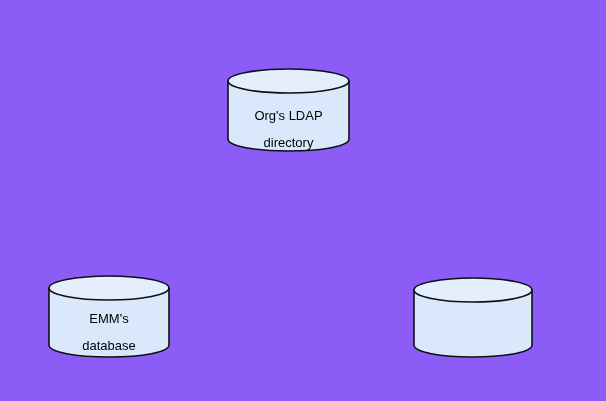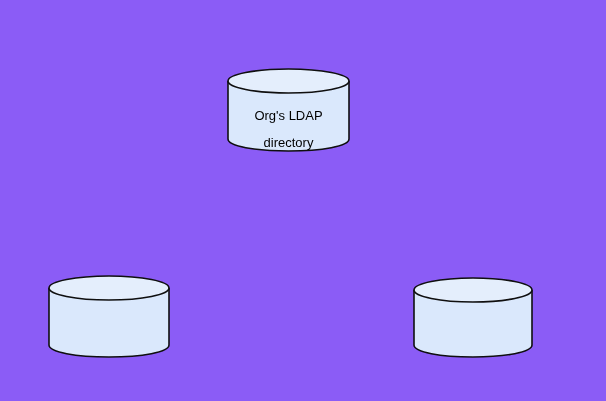--- a/index.html
+++ b/index.html
@@ -88,20 +88,22 @@
     </svg>
     <div class="cyl-label">Org's LDAP
 directory</div>
   </div>
 
   <div class="cylinder" id="node-emm">
     <svg width="122" height="83" viewBox="0 0 122 83">
       <path d="M 1 13 L 1 70 C 1 77.2 28 82 61 82 C 94 82 121 77.2 121 70 L 121 13" fill="#dae8fc" stroke="#0f0f0f" stroke-width="1.6" stroke-linejoin="round"></path>
       <ellipse cx="61" cy="13" rx="60" ry="12" fill="#e4eefc" stroke="#0f0f0f" stroke-width="1.6"></ellipse>
     </svg>
+    <div class="cyl-label">EMM's
+database</div>
   </div>
 
   <div class="cylinder" id="node-google">
     <svg width="120" height="81" viewBox="0 0 120 81">
       <path d="M 1 13 L 1 68 C 1 75.2 27.5 80 60 80 C 92.5 80 119 75.2 119 68 L 119 13" fill="#dae8fc" stroke="#0f0f0f" stroke-width="1.6" stroke-linejoin="round"></path>
       <ellipse cx="60" cy="13" rx="59" ry="12" fill="#e4eefc" stroke="#0f0f0f" stroke-width="1.6"></ellipse>
     </svg>
   </div>
 
 </div>

